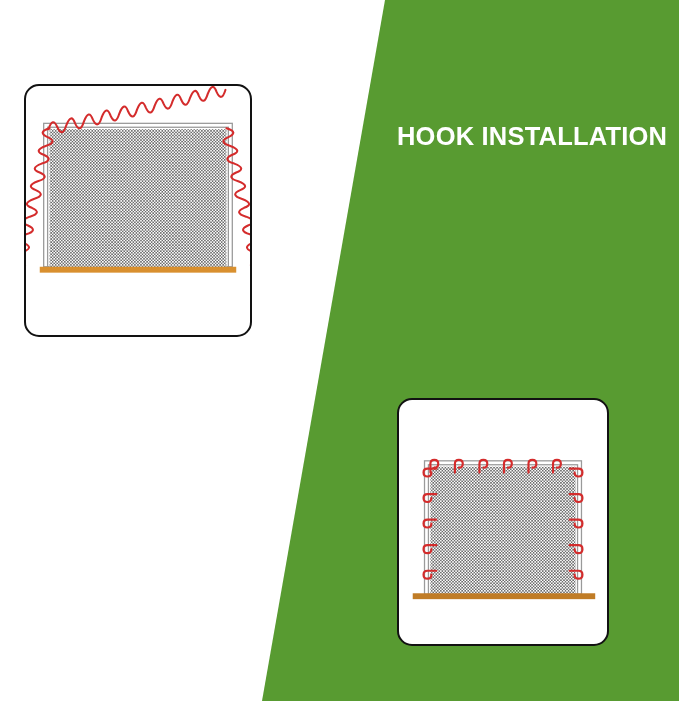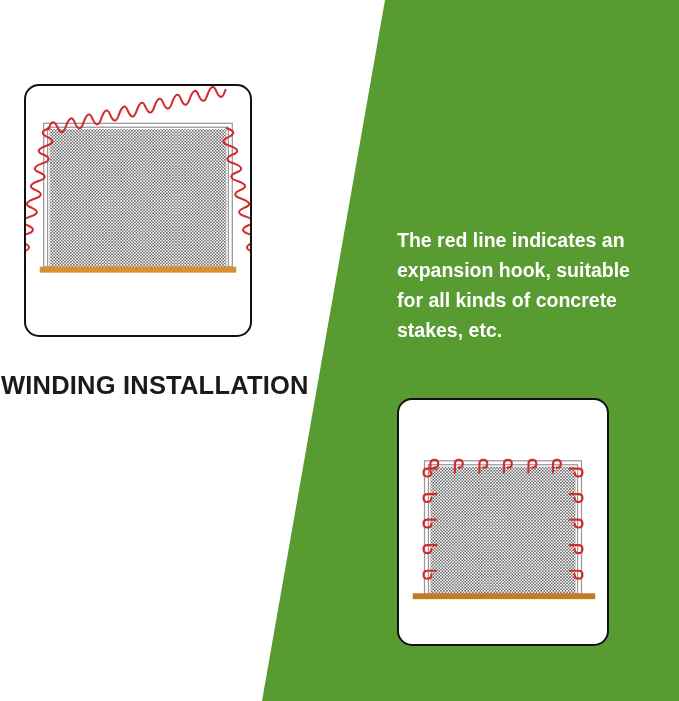--- a/index.html
+++ b/index.html
@@ -176,22 +176,18 @@
         <path d="M174 96 l9 0 q4 0 4 4 q0 4 -4 4 q-4 0 -4 -4"></path>
         <path d="M174 122 l9 0 q4 0 4 4 q0 4 -4 4 q-4 0 -4 -4"></path>
         <path d="M174 148 l9 0 q4 0 4 4 q0 4 -4 4 q-4 0 -4 -4"></path>
         <path d="M174 174 l9 0 q4 0 4 4 q0 4 -4 4 q-4 0 -4 -4"></path>
       </g>
 
       <rect x="14" y="197" width="186" height="6" fill="#C07C26"></rect>
     </svg>
   </div>
 
-  <div class="title" id="winding-title">WINDING INSTALLATION</div>
 
 
+  <div class="title" id="hook-title">HOOK INSTALLATION</div>
 
-  <div class="body-text" id="hook-body">The red line indicates an
-expansion hook, suitable
-for all kinds of concrete
-stakes, etc.</div>
 
 </div>
 
 </body></html>

